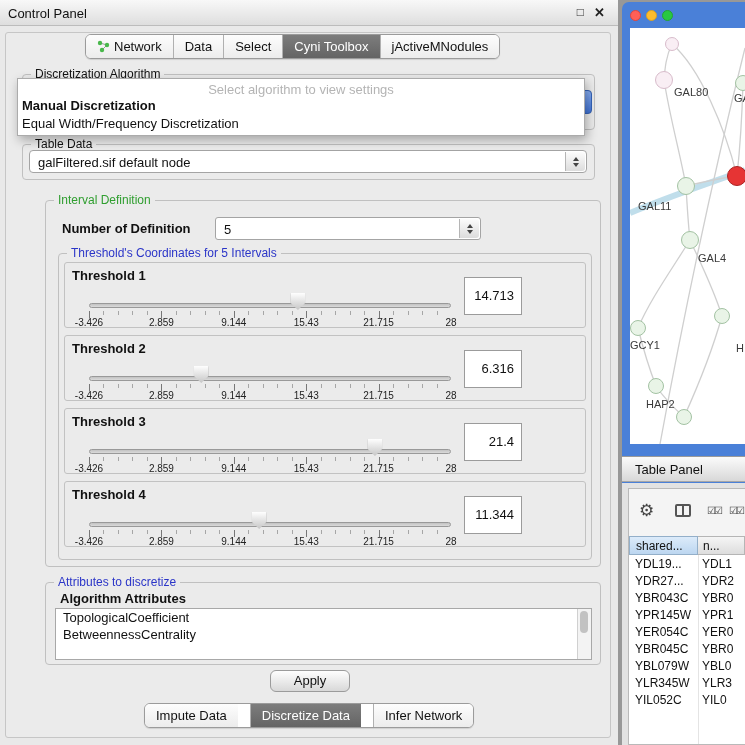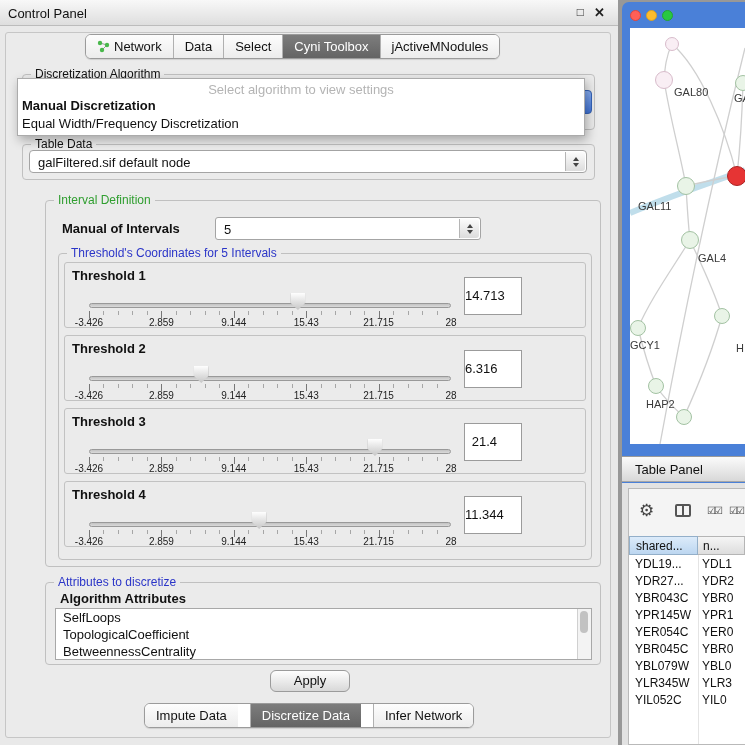--- a/index.html
+++ b/index.html
@@ -79,21 +79,21 @@
   .tick-labels{position:absolute;left:24px;top:54px;width:362px;height:12px;font-size:10px;color:#222;}
   .tick-labels span{position:absolute;transform:translateX(-50%);white-space:nowrap;}
   .tick-labels span:nth-child(1){left:0;}
   .tick-labels span:nth-child(2){left:20%;}
   .tick-labels span:nth-child(3){left:40%;}
   .tick-labels span:nth-child(4){left:60%;}
   .tick-labels span:nth-child(5){left:80%;}
   .tick-labels span:nth-child(6){left:100%;}
   .th-value{position:absolute;left:399px;top:14px;width:58px;height:38px;background:#fff;
             border:1px solid #9b9b9b;box-sizing:border-box;font-size:13px;text-align:right;
-            line-height:36px;padding-right:24px;}
+            line-height:36px;padding-right:7px;}
   
   .na-label{position:absolute;left:60px;top:591px;font-size:13px;font-weight:bold;}
   .attr-list{position:absolute;left:55px;top:608px;width:537px;height:52px;background:#fff;
              border:1px solid #a8a8a8;box-sizing:border-box;overflow:hidden;}
   .attr-item{font-size:13px;line-height:17px;padding-left:7px;white-space:nowrap;}
   .list-scrollbar{position:absolute;right:0;top:0;bottom:0;width:13px;background:#f3f3f3;border-left:1px solid #d0d0d0;}
   .list-thumb{position:absolute;left:2px;top:2px;width:8px;height:22px;background:#c2c2c2;border-radius:5px;}
   .apply-btn{position:absolute;left:270px;top:670px;width:80px;height:22px;
              background:linear-gradient(#fefefe,#d8d8d8);border:1px solid #9b9b9b;border-radius:6px;
              font-size:13px;text-align:center;line-height:20px;box-sizing:border-box;}
@@ -195,21 +195,21 @@
     <span class="combo-text">galFiltered.sif default node</span>
     <span class="stepper">
         <i class="tri-up"></i>
         <i class="tri-dn"></i>
       </span>
   </div>
 
   <div class="group interval-group">
     <span class="group-label">Interval Definition</span>
   </div>
-  <div class="ni-label">Manual of Intervals</div>
+  <div class="ni-label">Number of Definition</div>
   <div class="spinner">
     <span class="spin-val">5</span>
     <span class="stepper">
         <i class="tri-up"></i>
         <i class="tri-dn"></i>
       </span>
   </div>
   <div class="group thresh-group">
     <span class="group-label">Threshold's Coordinates for 5 Intervals</span>
   </div>
@@ -284,21 +284,20 @@
       <span>28</span>
     </div>
     <div class="th-value">11.344</div>
   </div>
 
   <div class="group attr-group">
     <span class="group-label">Attributes to discretize</span>
   </div>
   <div class="na-label">Algorithm Attributes</div>
   <div class="attr-list">
-    <div class="attr-item">SelfLoops</div>
     <div class="attr-item">TopologicalCoefficient</div>
     <div class="attr-item">BetweennessCentrality</div>
     <div class="list-scrollbar">
         <div class="list-thumb"></div>
       </div>
   </div>
 
   <div class="apply-btn">Apply</div>
 
   <div class="seg bottom-tabs">

